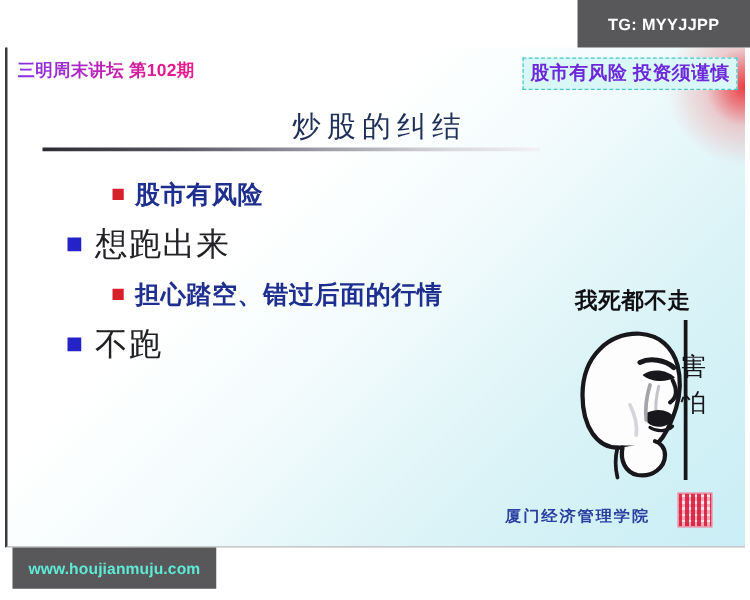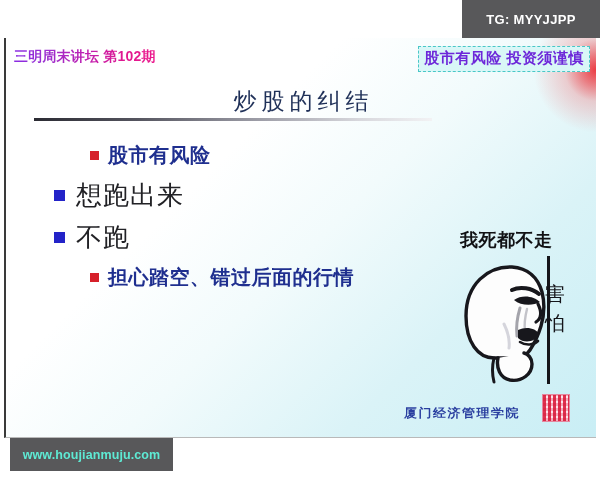--- a/index.html
+++ b/index.html
@@ -259,30 +259,30 @@
       <div class="bullet-row lvl2">
         <span class="sq red"></span>
         <span class="btext lvl2">股市有风险</span>
       </div>
 
       <div class="bullet-row lvl1">
         <span class="sq blue"></span>
         <span class="btext lvl1">想跑出来</span>
       </div>
 
+      <div class="bullet-row lvl2">
+        <span class="sq red"></span>
+        <span class="btext lvl2">担心踏空、错过后面的行情</span>
+      </div>
+
       <div class="bullet-row lvl1">
         <span class="sq blue"></span>
         <span class="btext lvl1">不跑</span>
       </div>
 
-      <div class="bullet-row lvl2">
-        <span class="sq red"></span>
-        <span class="btext lvl2">担心踏空、错过后面的行情</span>
-      </div>
-
 
     </div>
 
     <div class="cartoon">
       <div class="cartoon-caption">我死都不走</div>
 
       <svg class="cartoon-face" viewBox="0 0 105 135">
 
         <path d="M12 62 C12 30 34 12 58 13 C74 14 84 24 88 38
                  C91 50 90 62 87 72 C84 82 80 90 76 96

